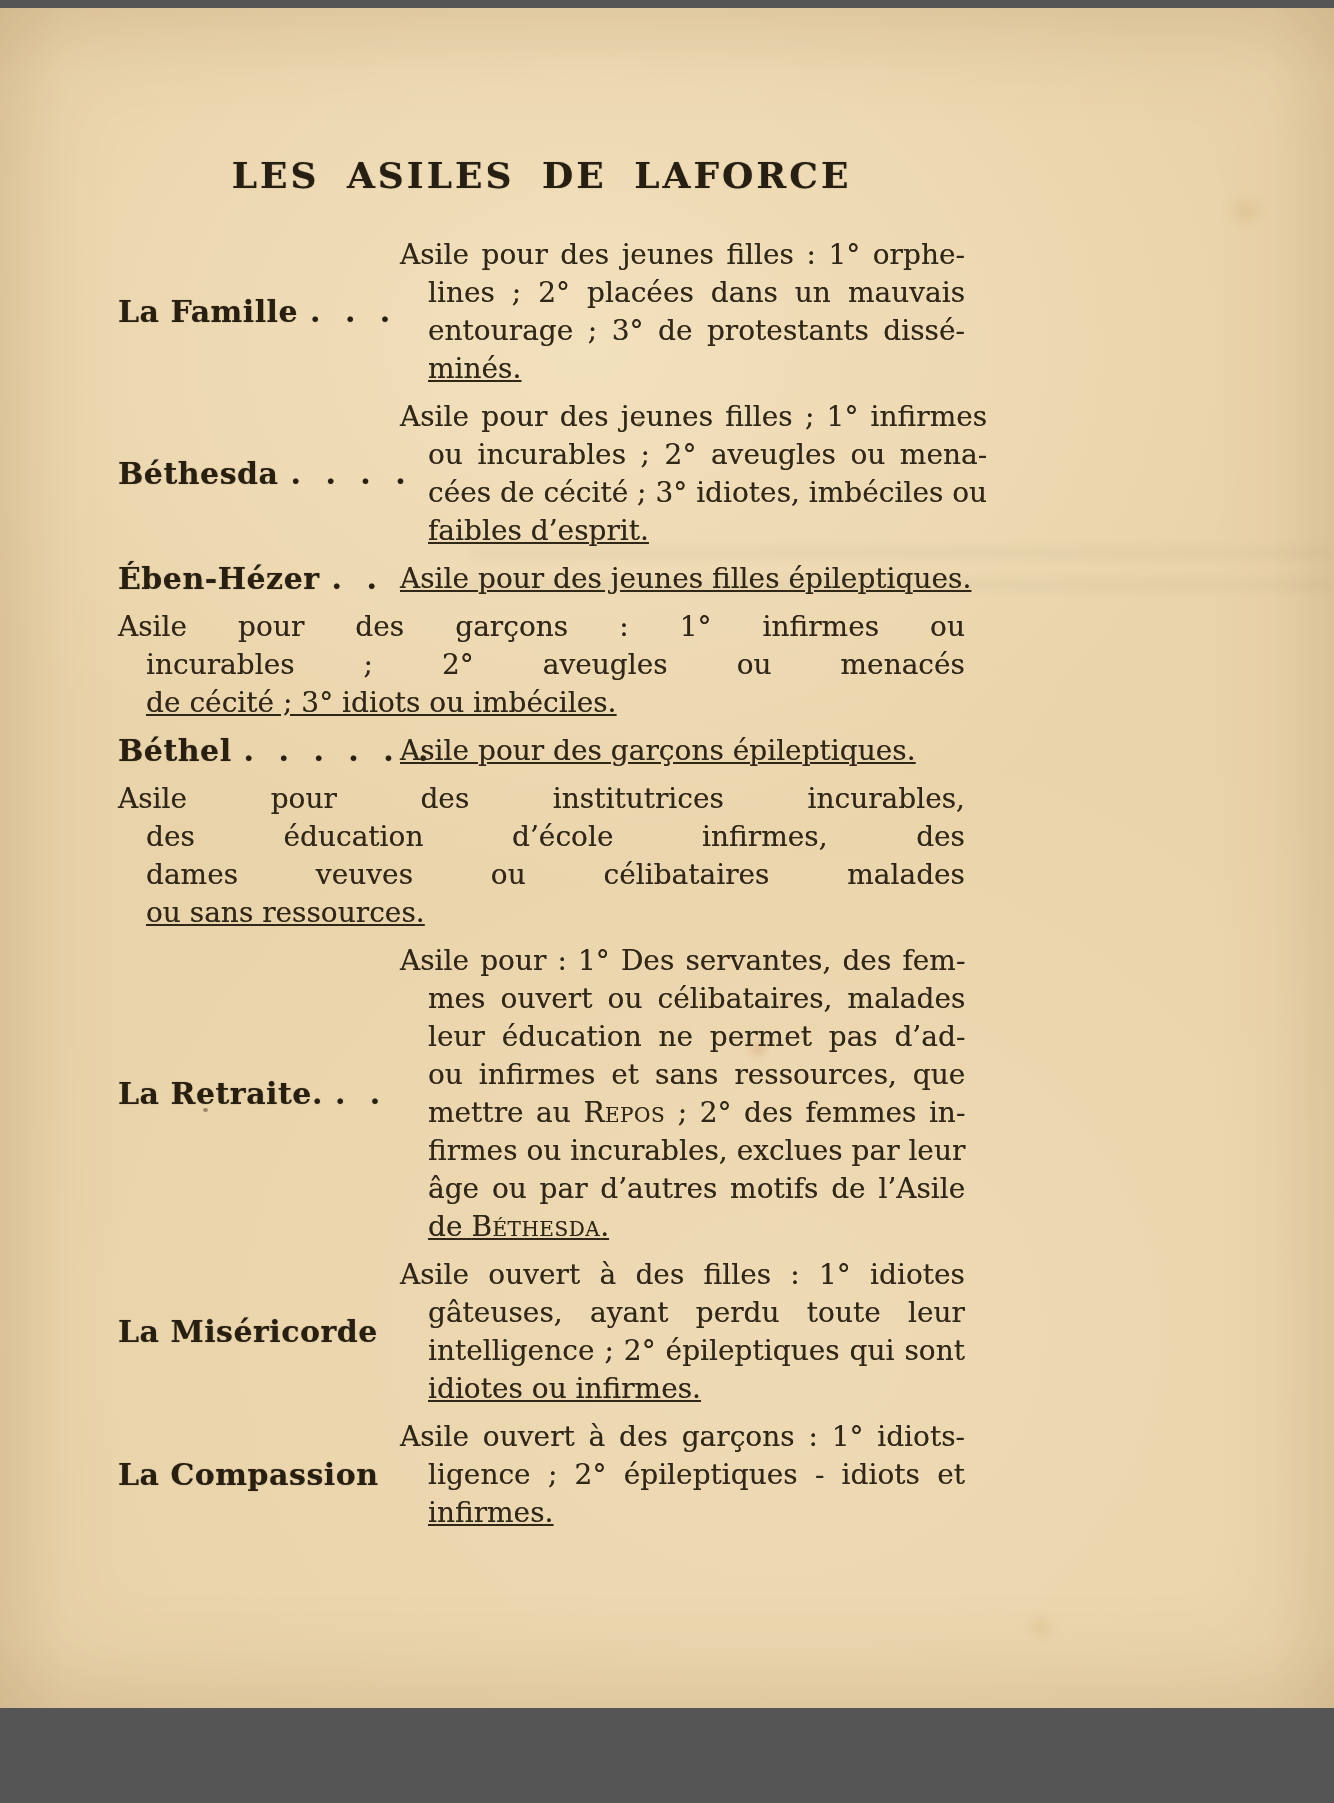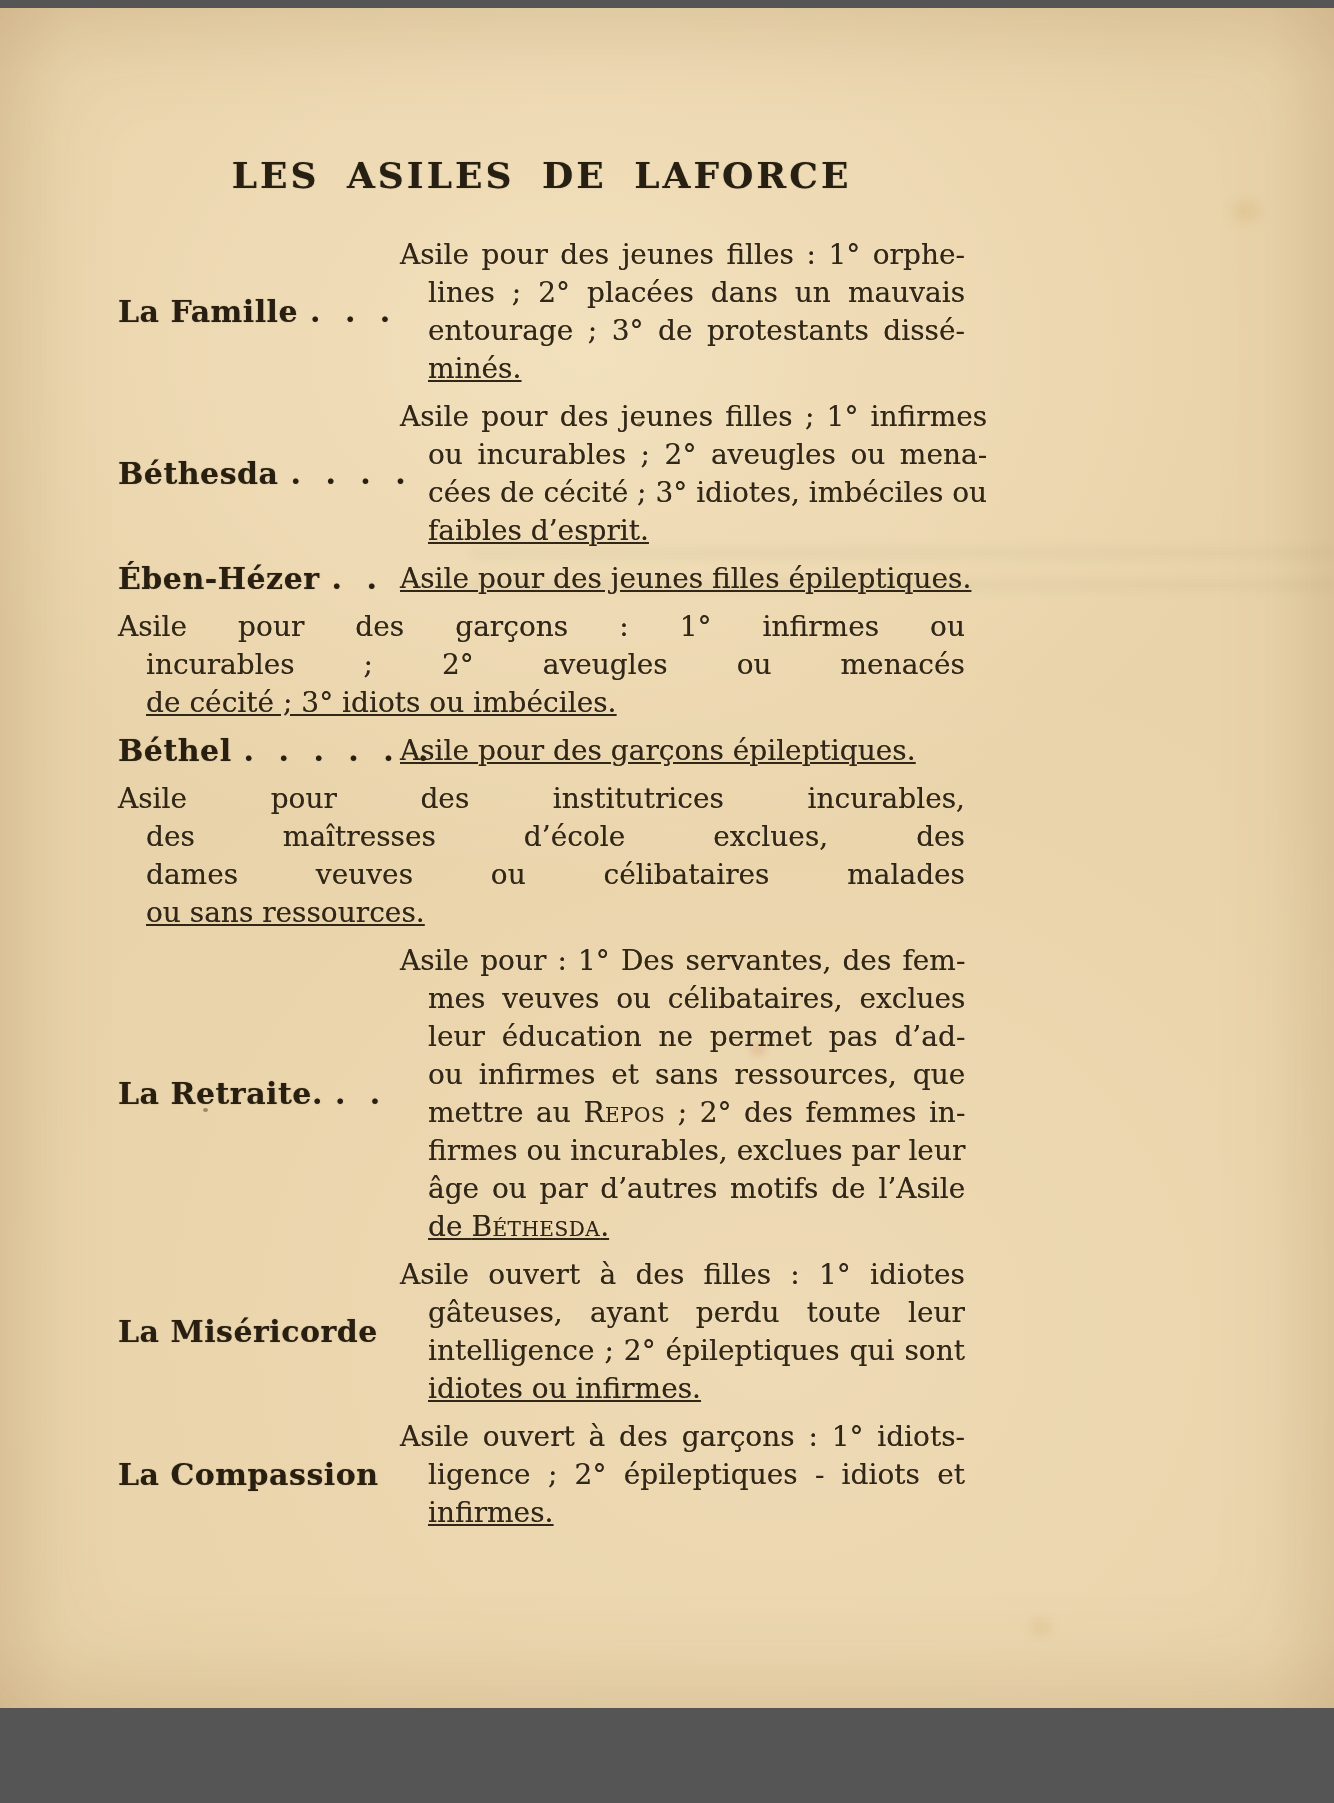--- a/index.html
+++ b/index.html
@@ -130,33 +130,33 @@
       <span class="nm">Béthel</span><span class="ldr">. . . . . .</span>
     </div>
     <div class="desc">
             <div class="line">Asile pour des garçons épileptiques.</div>
           </div>
   </section>
 
   <section class="entry">
     <div class="desc">
             <div class="line">Asile pour des institutrices incurables,</div>
-            <div class="line">des maîtresses d’école exclues, des</div>
+            <div class="line">des éducation d’école infirmes, des</div>
             <div class="line">dames veuves ou célibataires malades</div>
             <div class="line">ou sans ressources.</div>
           </div>
   </section>
 
   <section class="entry">
     <div class="name-cell">
       <span class="nm">La Retraite.</span><span class="ldr">. .</span>
     </div>
     <div class="desc">
             <div class="line">Asile pour : 1° Des servantes, des fem-</div>
-            <div class="line">mes veuves ou célibataires, exclues</div>
+            <div class="line">mes ouvert ou célibataires, malades</div>
             <div class="line">leur éducation ne permet pas d’ad-</div>
             <div class="line">ou infirmes et sans ressources, que</div>
             <div class="line">mettre au <span class="sc">Repos</span> ; 2° des femmes in-</div>
             <div class="line">firmes ou incurables, exclues par leur</div>
             <div class="line">âge ou par d’autres motifs de l’Asile</div>
             <div class="line">de <span class="sc">Béthesda</span>.</div>
           </div>
   </section>
 
   <section class="entry">

